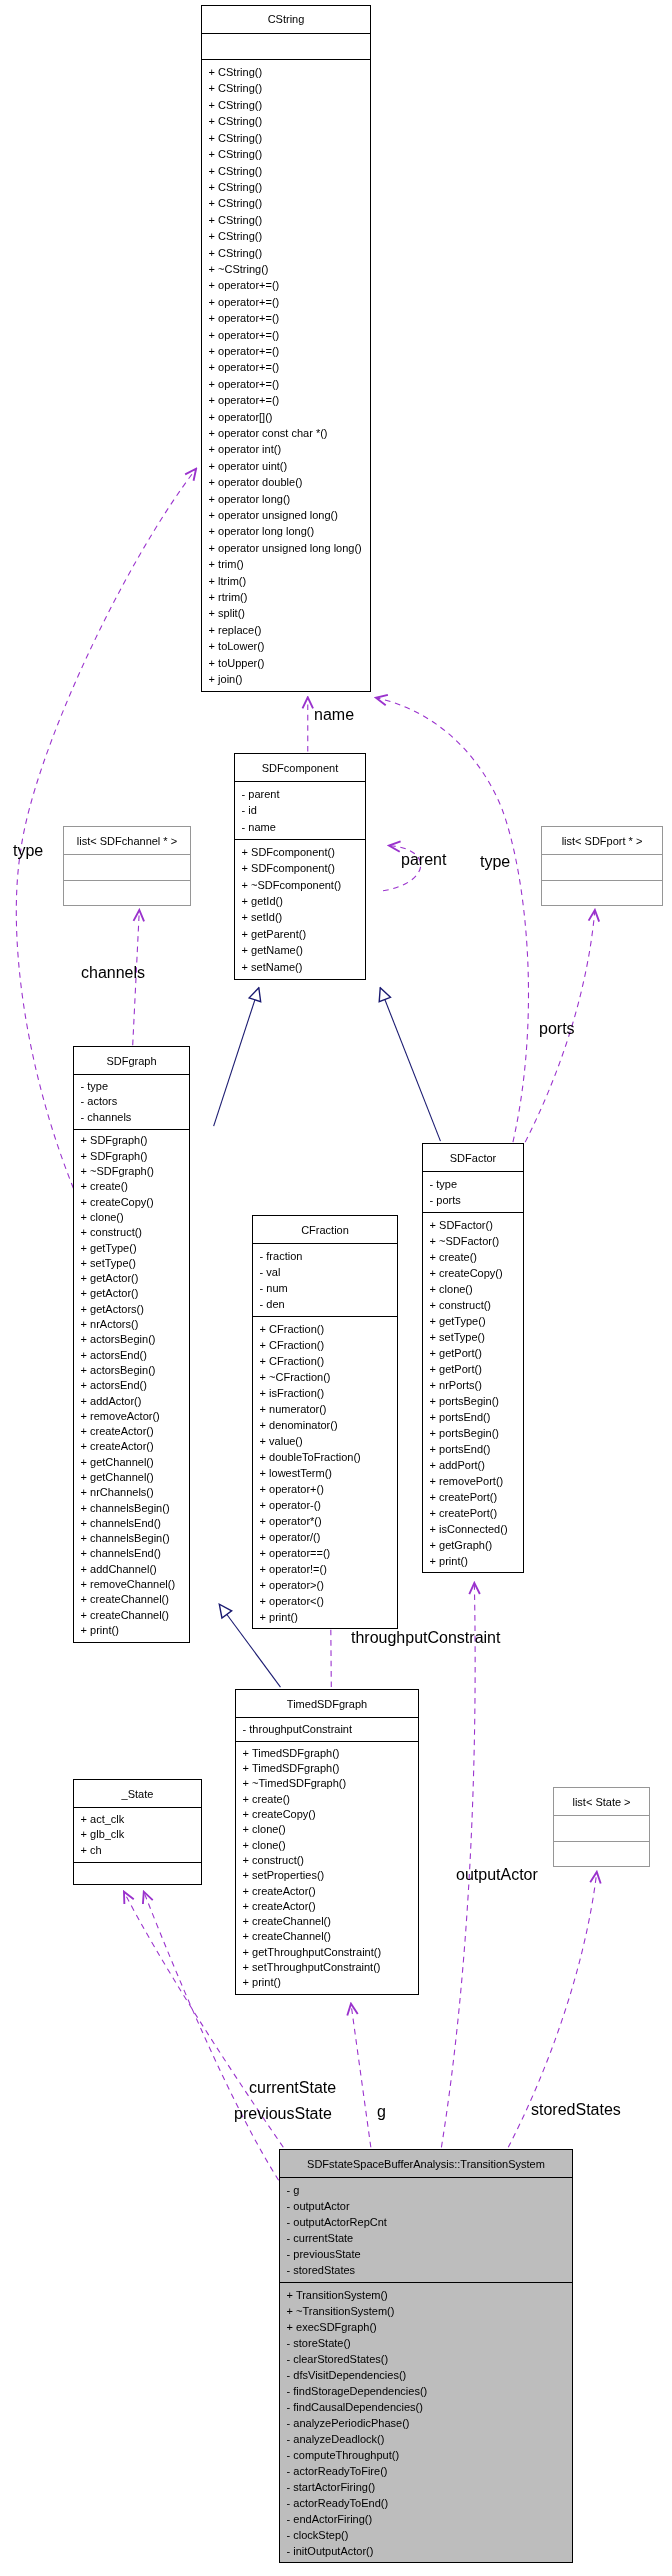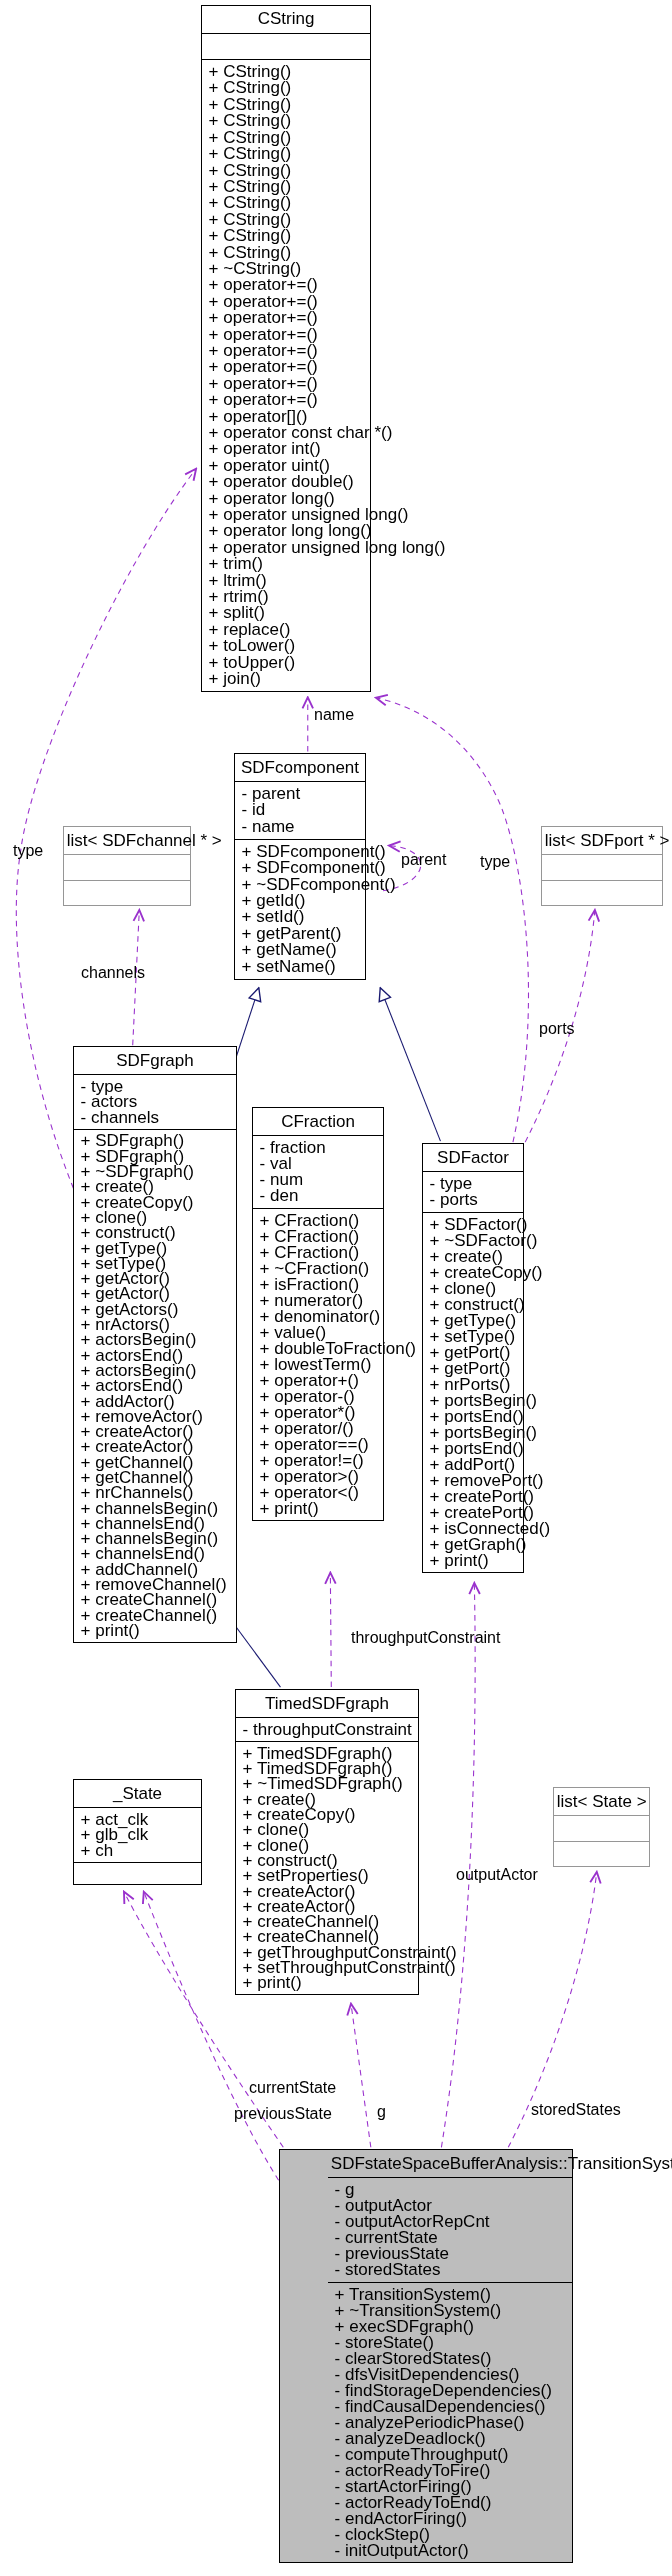--- a/index.html
+++ b/index.html
@@ -3,21 +3,21 @@
 <meta charset="utf-8">
 <style>
   html,body{margin:0;padding:0;background:#ffffff;}
   #canvas{
     position:relative;width:672px;height:2576px;
     font-family:"Liberation Sans",sans-serif;color:#000;background:#fff;overflow:hidden;
   }
   #edges{position:absolute;left:0;top:0;z-index:1;}
   .cls{
     position:absolute;z-index:2;background:#fff;border:0.9px solid #000;
-    box-sizing:border-box;font-size:17px;line-height:16px;
+    box-sizing:border-box;font-size:11px;line-height:16px;
   }
   .cls .title{padding:5.6px 2.8px;text-align:center;white-space:nowrap;line-height:16px;}
   .cls .sec{border-top:0.9px solid #000;padding:3.8px 6.6px;}
   .cls .sec.empty{height:24.5px;padding:0;}
   .cls .line{white-space:nowrap;}
   .listbox{border-color:#969696;}
   .listbox .sec{border-top-color:#969696;}
   .graybox{background:#bdbdbd;}
   .elabel{position:absolute;z-index:3;font-size:16px;line-height:13px;white-space:nowrap;}
 </style>
@@ -134,21 +134,21 @@
     <div class="cls listbox" style="left: 63px; top: 826px; width: 128px;">
       <div class="title">list&lt; SDFchannel * &gt;</div>
       <div class="sec attrs empty"></div>
       <div class="sec methods empty"></div>
     </div>
     <div class="cls listbox" style="left: 541px; top: 826px; width: 122px;">
       <div class="title">list&lt; SDFport * &gt;</div>
       <div class="sec attrs empty"></div>
       <div class="sec methods empty"></div>
     </div>
-    <div class="cls" style="left: 73px; top: 1046px; width: 164px; line-height: 15.3px;">
+    <div class="cls" style="left: 73px; top: 1046px; width: 117px; line-height: 15.3px;">
       <div class="title">SDFgraph</div>
       <div class="sec attrs">
         <div class="line">- type</div>
         <div class="line">- actors</div>
         <div class="line">- channels</div>
       </div>
       <div class="sec methods">
         <div class="line">+ SDFgraph()</div>
         <div class="line">+ SDFgraph()</div>
         <div class="line">+ ~SDFgraph()</div>
@@ -177,21 +177,21 @@
         <div class="line">+ channelsEnd()</div>
         <div class="line">+ channelsBegin()</div>
         <div class="line">+ channelsEnd()</div>
         <div class="line">+ addChannel()</div>
         <div class="line">+ removeChannel()</div>
         <div class="line">+ createChannel()</div>
         <div class="line">+ createChannel()</div>
         <div class="line">+ print()</div>
       </div>
     </div>
-    <div class="cls" style="left: 252px; top: 1107px; width: 132px; line-height: 16px;">
+    <div class="cls" style="left: 252px; top: 1215px; width: 146px; line-height: 16px;">
       <div class="title">CFraction</div>
       <div class="sec attrs">
         <div class="line">- fraction</div>
         <div class="line">- val</div>
         <div class="line">- num</div>
         <div class="line">- den</div>
       </div>
       <div class="sec methods">
         <div class="line">+ CFraction()</div>
         <div class="line">+ CFraction()</div>
@@ -276,21 +276,21 @@
         <div class="line">+ glb_clk</div>
         <div class="line">+ ch</div>
       </div>
       <div class="sec methods empty" style="height: 21px;"></div>
     </div>
     <div class="cls listbox" style="left: 553px; top: 1787px; width: 97px;">
       <div class="title">list&lt; State &gt;</div>
       <div class="sec attrs empty"></div>
       <div class="sec methods empty"></div>
     </div>
-    <div class="cls graybox" style="left: 279px; top: 2149px; width: 294px; line-height: 16px; padding-left: 48px;">
+    <div class="cls graybox" style="left: 279px; top: 2149px; width: 294px; line-height: 16px;">
       <div class="title">SDFstateSpaceBufferAnalysis::TransitionSystem</div>
       <div class="sec attrs">
         <div class="line">- g</div>
         <div class="line">- outputActor</div>
         <div class="line">- outputActorRepCnt</div>
         <div class="line">- currentState</div>
         <div class="line">- previousState</div>
         <div class="line">- storedStates</div>
       </div>
       <div class="sec methods">

